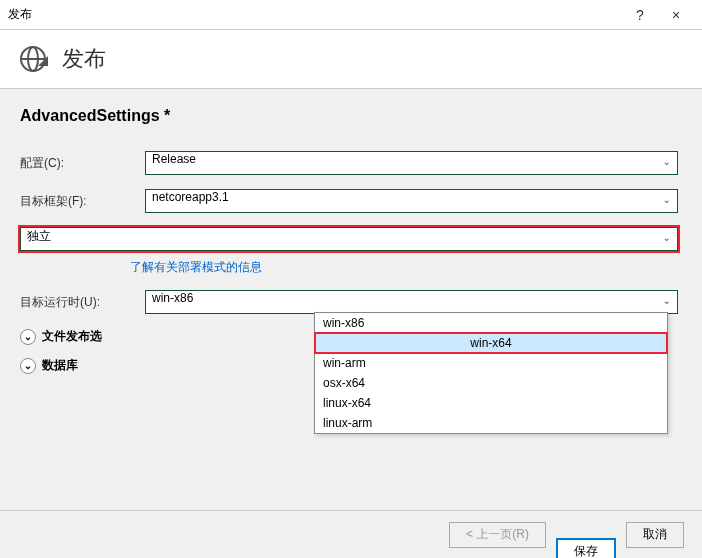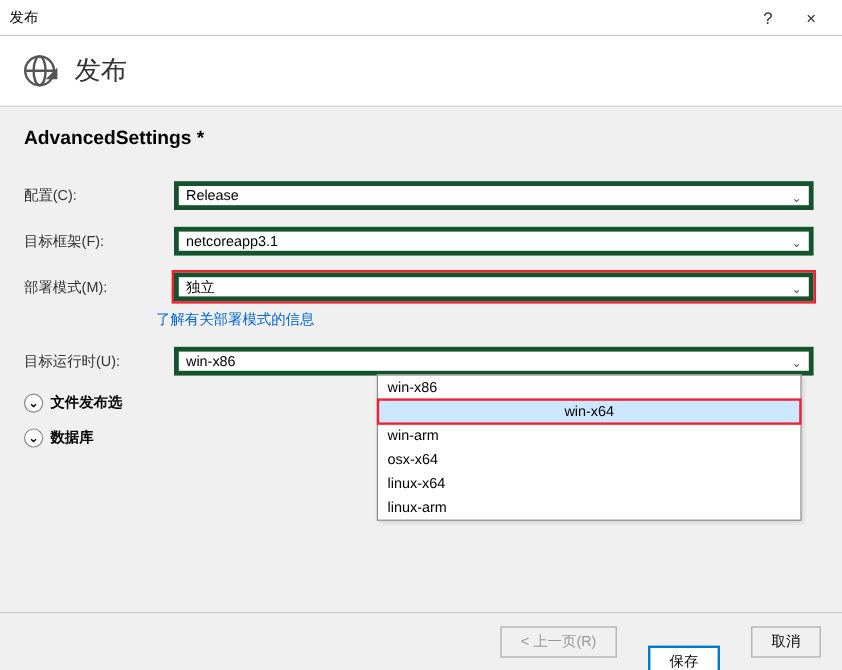--- a/index.html
+++ b/index.html
@@ -20,40 +20,40 @@
   content: ""; position: absolute; right: -16px; top: 0;
   border-top: 16px solid transparent; border-bottom: 16px solid transparent;
   border-left: 16px solid #007acc;
 }
 
 .main { flex: 1; padding: 18px 24px 10px 20px; }
 .section-title { font-weight: bold; font-size: 16px; margin-bottom: 26px; }
 
 .row { display: flex; align-items: center; margin-bottom: 14px; font-size: 12px; gap: 15px; }
 .row .label { width: 110px; color: #333; }
-.row .select { flex: 1; height: 24px; border: 4px solid #14532d; background: #fff; padding: 0 6px; display: flex; align-items: center; position: relative; }
+.row .select { flex: 1; height: 24px; border: 1px solid #14532d; background: #fff; padding: 0 6px; display: flex; position: relative; }
 .row .select .caret { position: absolute; right: 6px; top: 4px; font-size: 10px; color: #555; }
 
 .highlight-red { outline: 2px solid #e23; outline-offset: 0; }
 
 .helplink { margin-left: 110px; margin-top: -8px; margin-bottom: 14px; }
 .helplink a { color: #0066cc; font-size: 12px; text-decoration: none; }
 
 .dropdown-open {
   position: absolute; left: 314px; top: 312px; width: 354px;
   background: #fff; border: 1px solid #888; font-size: 12px;
   box-shadow: 2px 2px 4px rgba(0,0,0,0.15);
 }
 .dropdown-open .opt { padding: 3px 8px; }
 .dropdown-open .opt.selected { background: #cce8ff; outline: 2px solid #e23; outline-offset: -1px; text-align: center; }
 
 .expander { display: flex; align-items: center; gap: 6px; font-size: 12px; font-weight: bold; margin-bottom: 12px; }
 .exp-icon { width: 16px; height: 16px; border: 1px solid #888; border-radius: 50%; display: inline-flex; align-items: center; justify-content: center; font-size: 10px; background: #fff; }
 
-.footer { position: absolute; bottom: 0; left: 0; right: 0; height: 48px; background: #f0f0f0; border-top: 1px solid #ccc; display: flex; align-items: center; justify-content: flex-end; gap: 26px; padding-right: 18px; }
+.footer { position: absolute; bottom: 0; left: 0; right: 0; height: 48px; background: #f0f0f0; border-top: 1px solid #ccc; display: flex; align-items: center; justify-content: flex-end; gap: 10px; padding-right: 18px; }
 .footer button { height: 26px; padding: 0 16px; font-size: 12px; border: 1px solid #aaa; background: #f0f0f0; }
 .footer button:disabled { color: #999; }
 .footer .save-btn { border: 2px solid #007acc; background: #fff; margin-top: 33px; }
 
 .target-runtime-select { position: relative; }
 </style>
 </head>
 <body>
 
 <div class="titlebar">
@@ -89,21 +89,20 @@
 
     <div class="row">
       <span class="label">目标框架(F):</span>
       <div class="select">
         <span>netcoreapp3.1</span>
         <span class="caret">⌄</span>
       </div>
     </div>
 
     <div class="row">
-      <span class="label">部署模式(M):</span>
       <div class="select highlight-red">
         <span>独立</span>
         <span class="caret">⌄</span>
       </div>
     </div>
     <div class="helplink">
       <a href="#">了解有关部署模式的信息</a>
     </div>
 
     <div class="row">

